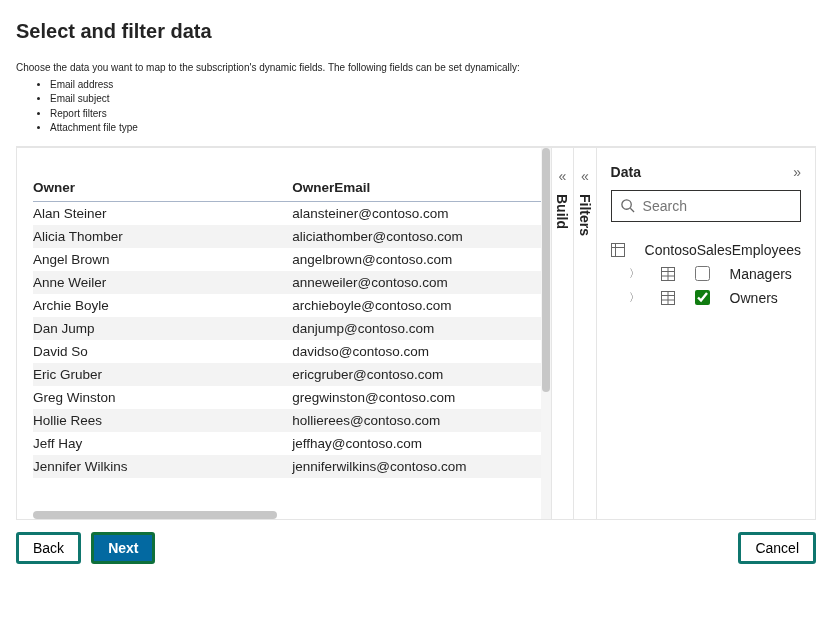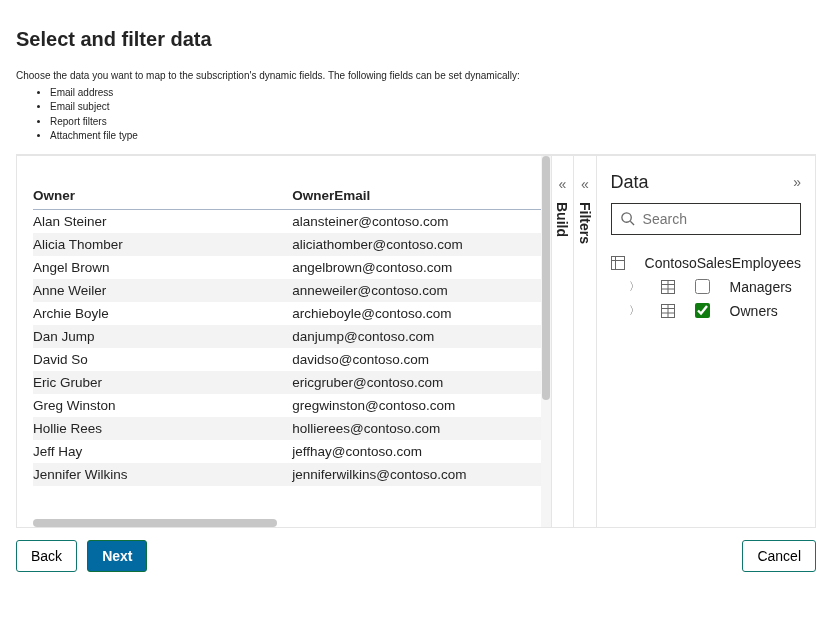--- a/index.html
+++ b/index.html
@@ -9,21 +9,21 @@
     font-family: "Segoe UI", -apple-system, sans-serif;
     font-size: 14px;
     color: #242424;
     background: #fff;
     width: 832px;
     height: 624px;
   }
   h1 {
     font-size: 20px;
     font-weight: 600;
-    margin: 14px 0 18px 0;
+    margin: 6px 0 18px 0;
   }
   .intro { font-size: 10px; line-height: 1.45; max-width: 600px;}
   .intro ul { margin: 2px 0 10px 0; padding-left: 34px; }
   .intro li { list-style: disc; }
 
   .workspace {
     display: flex;
     border: 1px solid #e5e5e5;
     border-top: 2px solid #e5e5e5;
     height: 374px;
@@ -117,21 +117,21 @@
     padding: 16px 14px 10px 14px;
     display: flex;
     flex-direction: column;
   }
   .data-head {
     display: flex;
     justify-content: space-between;
     align-items: center;
     margin-bottom: 10px;
   }
-  .data-head .title { font-weight: 400; font-size: 18px; }
+  .data-head .title { font-weight: 700; font-size: 14px; }
   .data-head .expand { color: #666; font-size: 14px; }
   .search {
     display: flex;
     align-items: center;
     border: 1px solid #323130;
     height: 32px;
     padding: 12px 8px;
     margin-bottom: 16px;
   }
   .search svg { flex: 0 0 auto; margin-right: 6px; }
@@ -164,21 +164,21 @@
     justify-content: space-between;
     margin-top: 12px;
   }
   .footer .left { display: flex; gap: 10px; }
   .btn {
     font-family: inherit;
     font-size: 14px;
     height: 32px;
     padding: 0 14px;
     border-radius: 3px;
-    border: 1px solid #0f766e;
+    border: 3px solid #0f766e;
     background: #fff;
     cursor: pointer;
   }
   .btn.primary {
     background: #0369a1;
     border-color: #0f703b;
     color: #fff;
     font-weight: 600;
   }
 </style>

